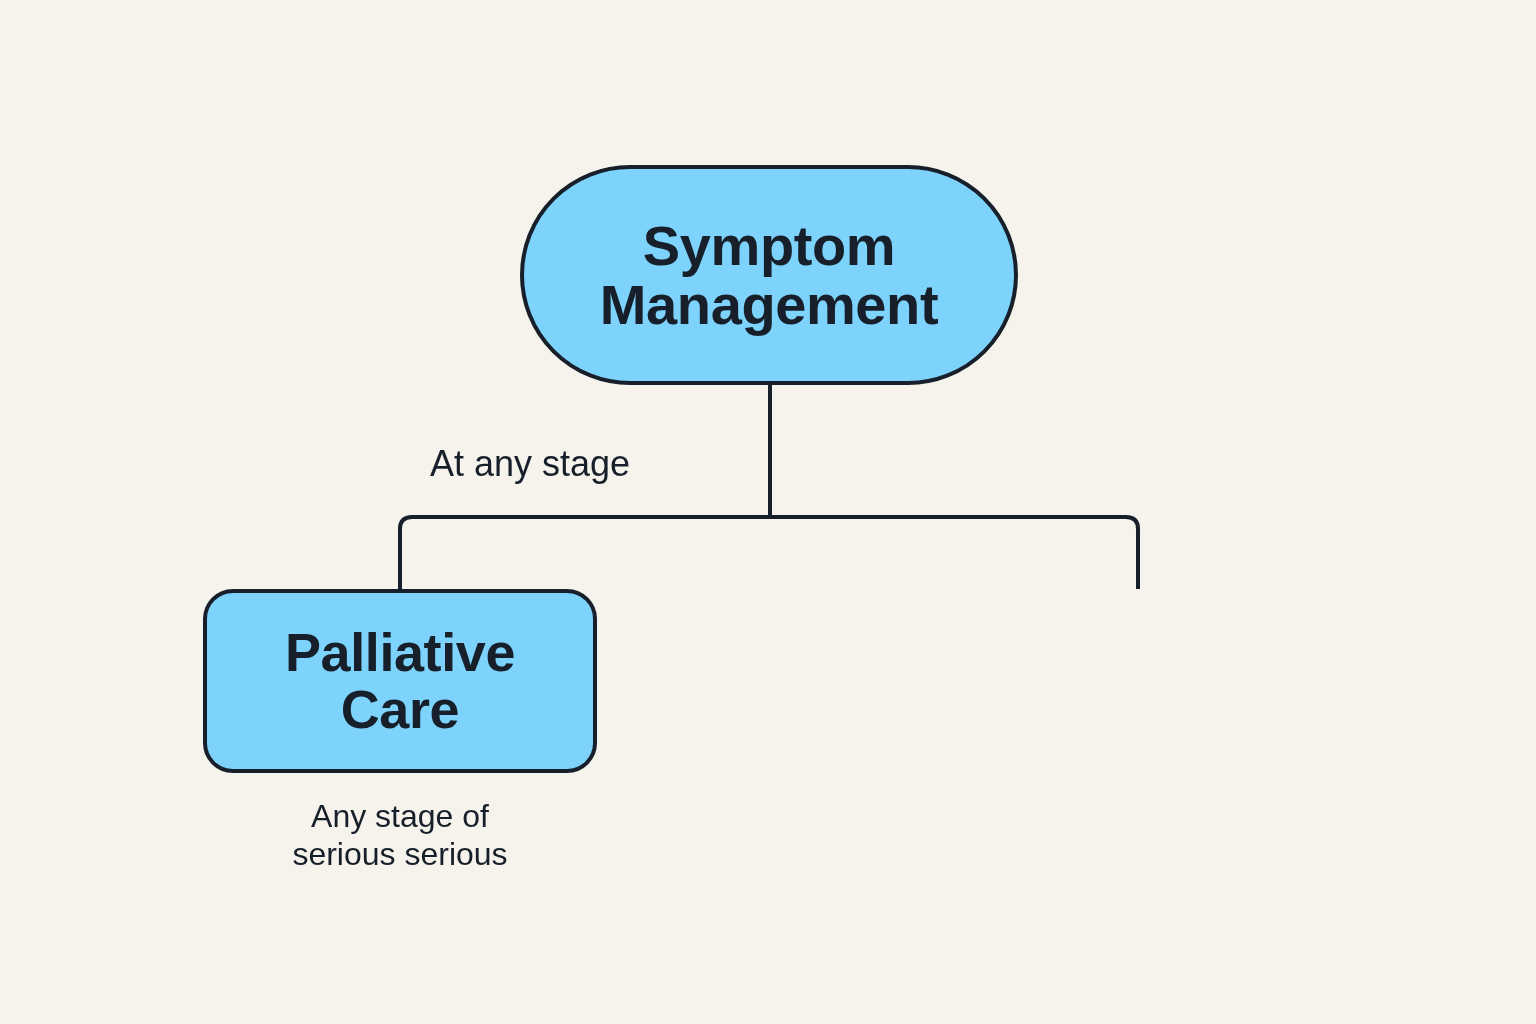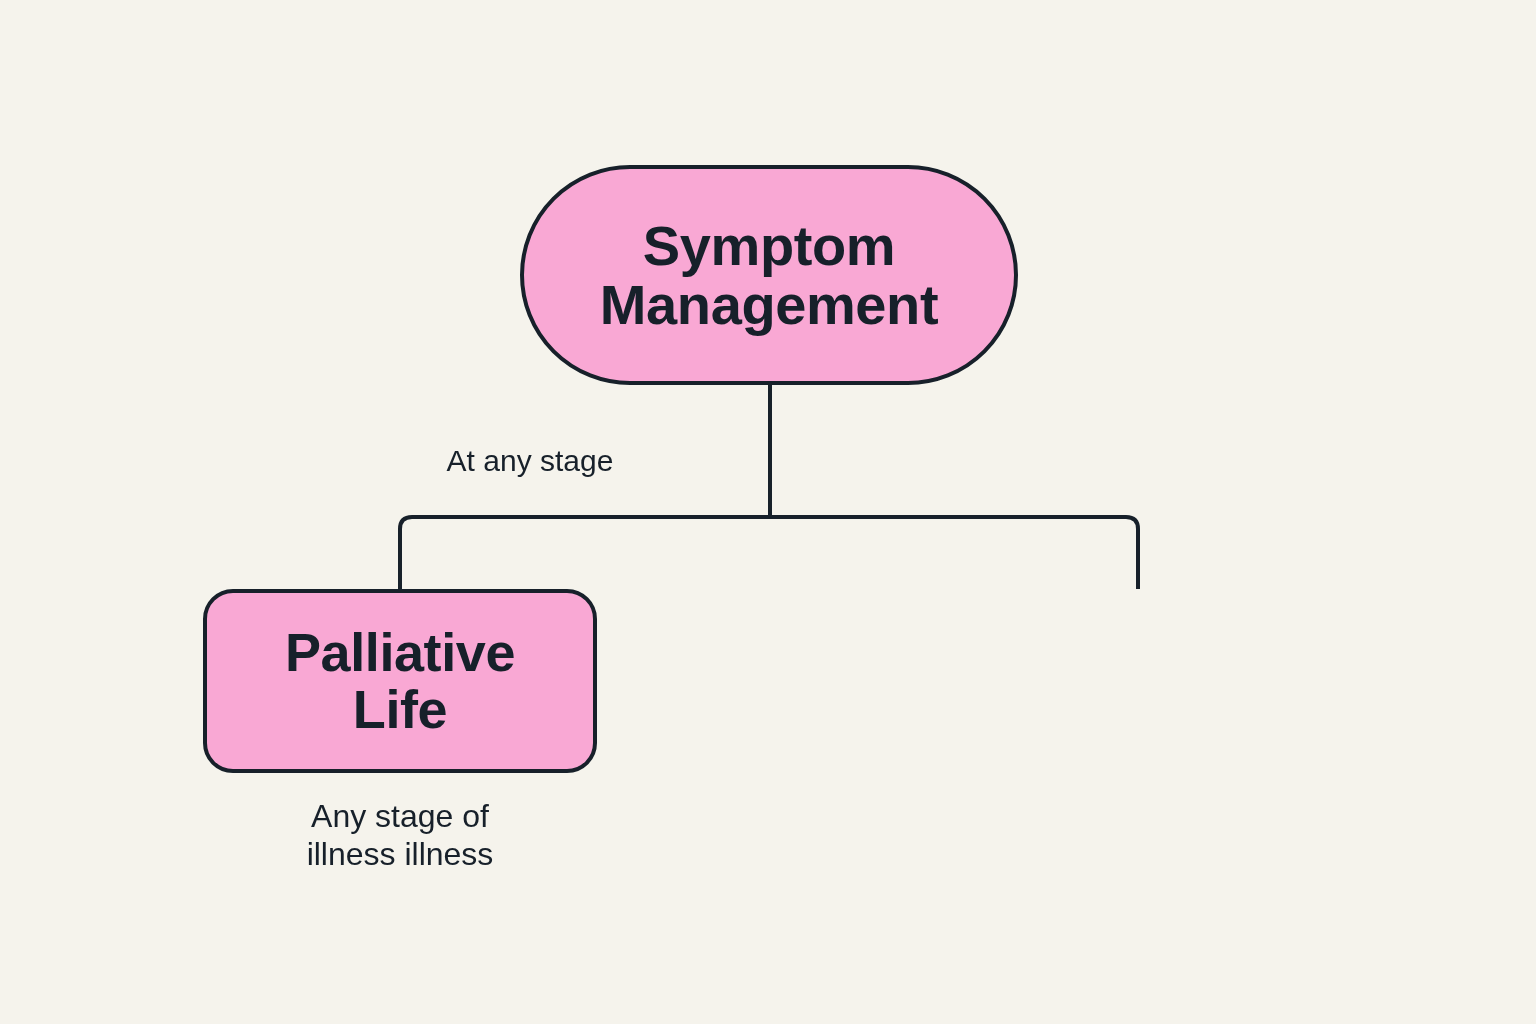--- a/index.html
+++ b/index.html
@@ -42,21 +42,21 @@
   }
 
   
   .node {
     position: absolute;
     box-sizing: border-box;
     display: flex;
     align-items: center;
     justify-content: center;
     text-align: center;
-    background: #f9a8d4;
+    background: #7dd3fc;
     border: 4px solid #17202a;
   }
 
   .node-label {
     font-weight: bold;
     color: #17202a;
     letter-spacing: -0.4px;
     line-height: 1.06;
     white-space: pre-line;
   }
@@ -105,21 +105,21 @@
     font-size: 32px;
     line-height: 1.18;
     white-space: pre-line;
     font-weight: normal;
   }
 
   #edge-label-any-stage {
     left: 338px;
     top: 443px;
     width: 384px;
-    font-size: 30px;
+    font-size: 36px;
     text-align: center;
   }
 
   #caption-palliative {
     left: 200px;
     top: 798px;
     width: 400px;
   }
 
   #caption-hospice {
@@ -144,21 +144,21 @@
 
   <div class="node" id="node-root">
     <span class="node-label">Symptom
 Management</span>
   </div>
 
   <div class="caption" id="edge-label-any-stage">At any stage</div>
 
   <div class="node" id="node-palliative">
     <span class="node-label">Palliative
-Life</span>
+Care</span>
   </div>
 
   <div class="caption" id="caption-palliative">Any stage of
-illness illness</div>
+serious serious</div>
 
 
 
 </div>
 
 </body></html>

